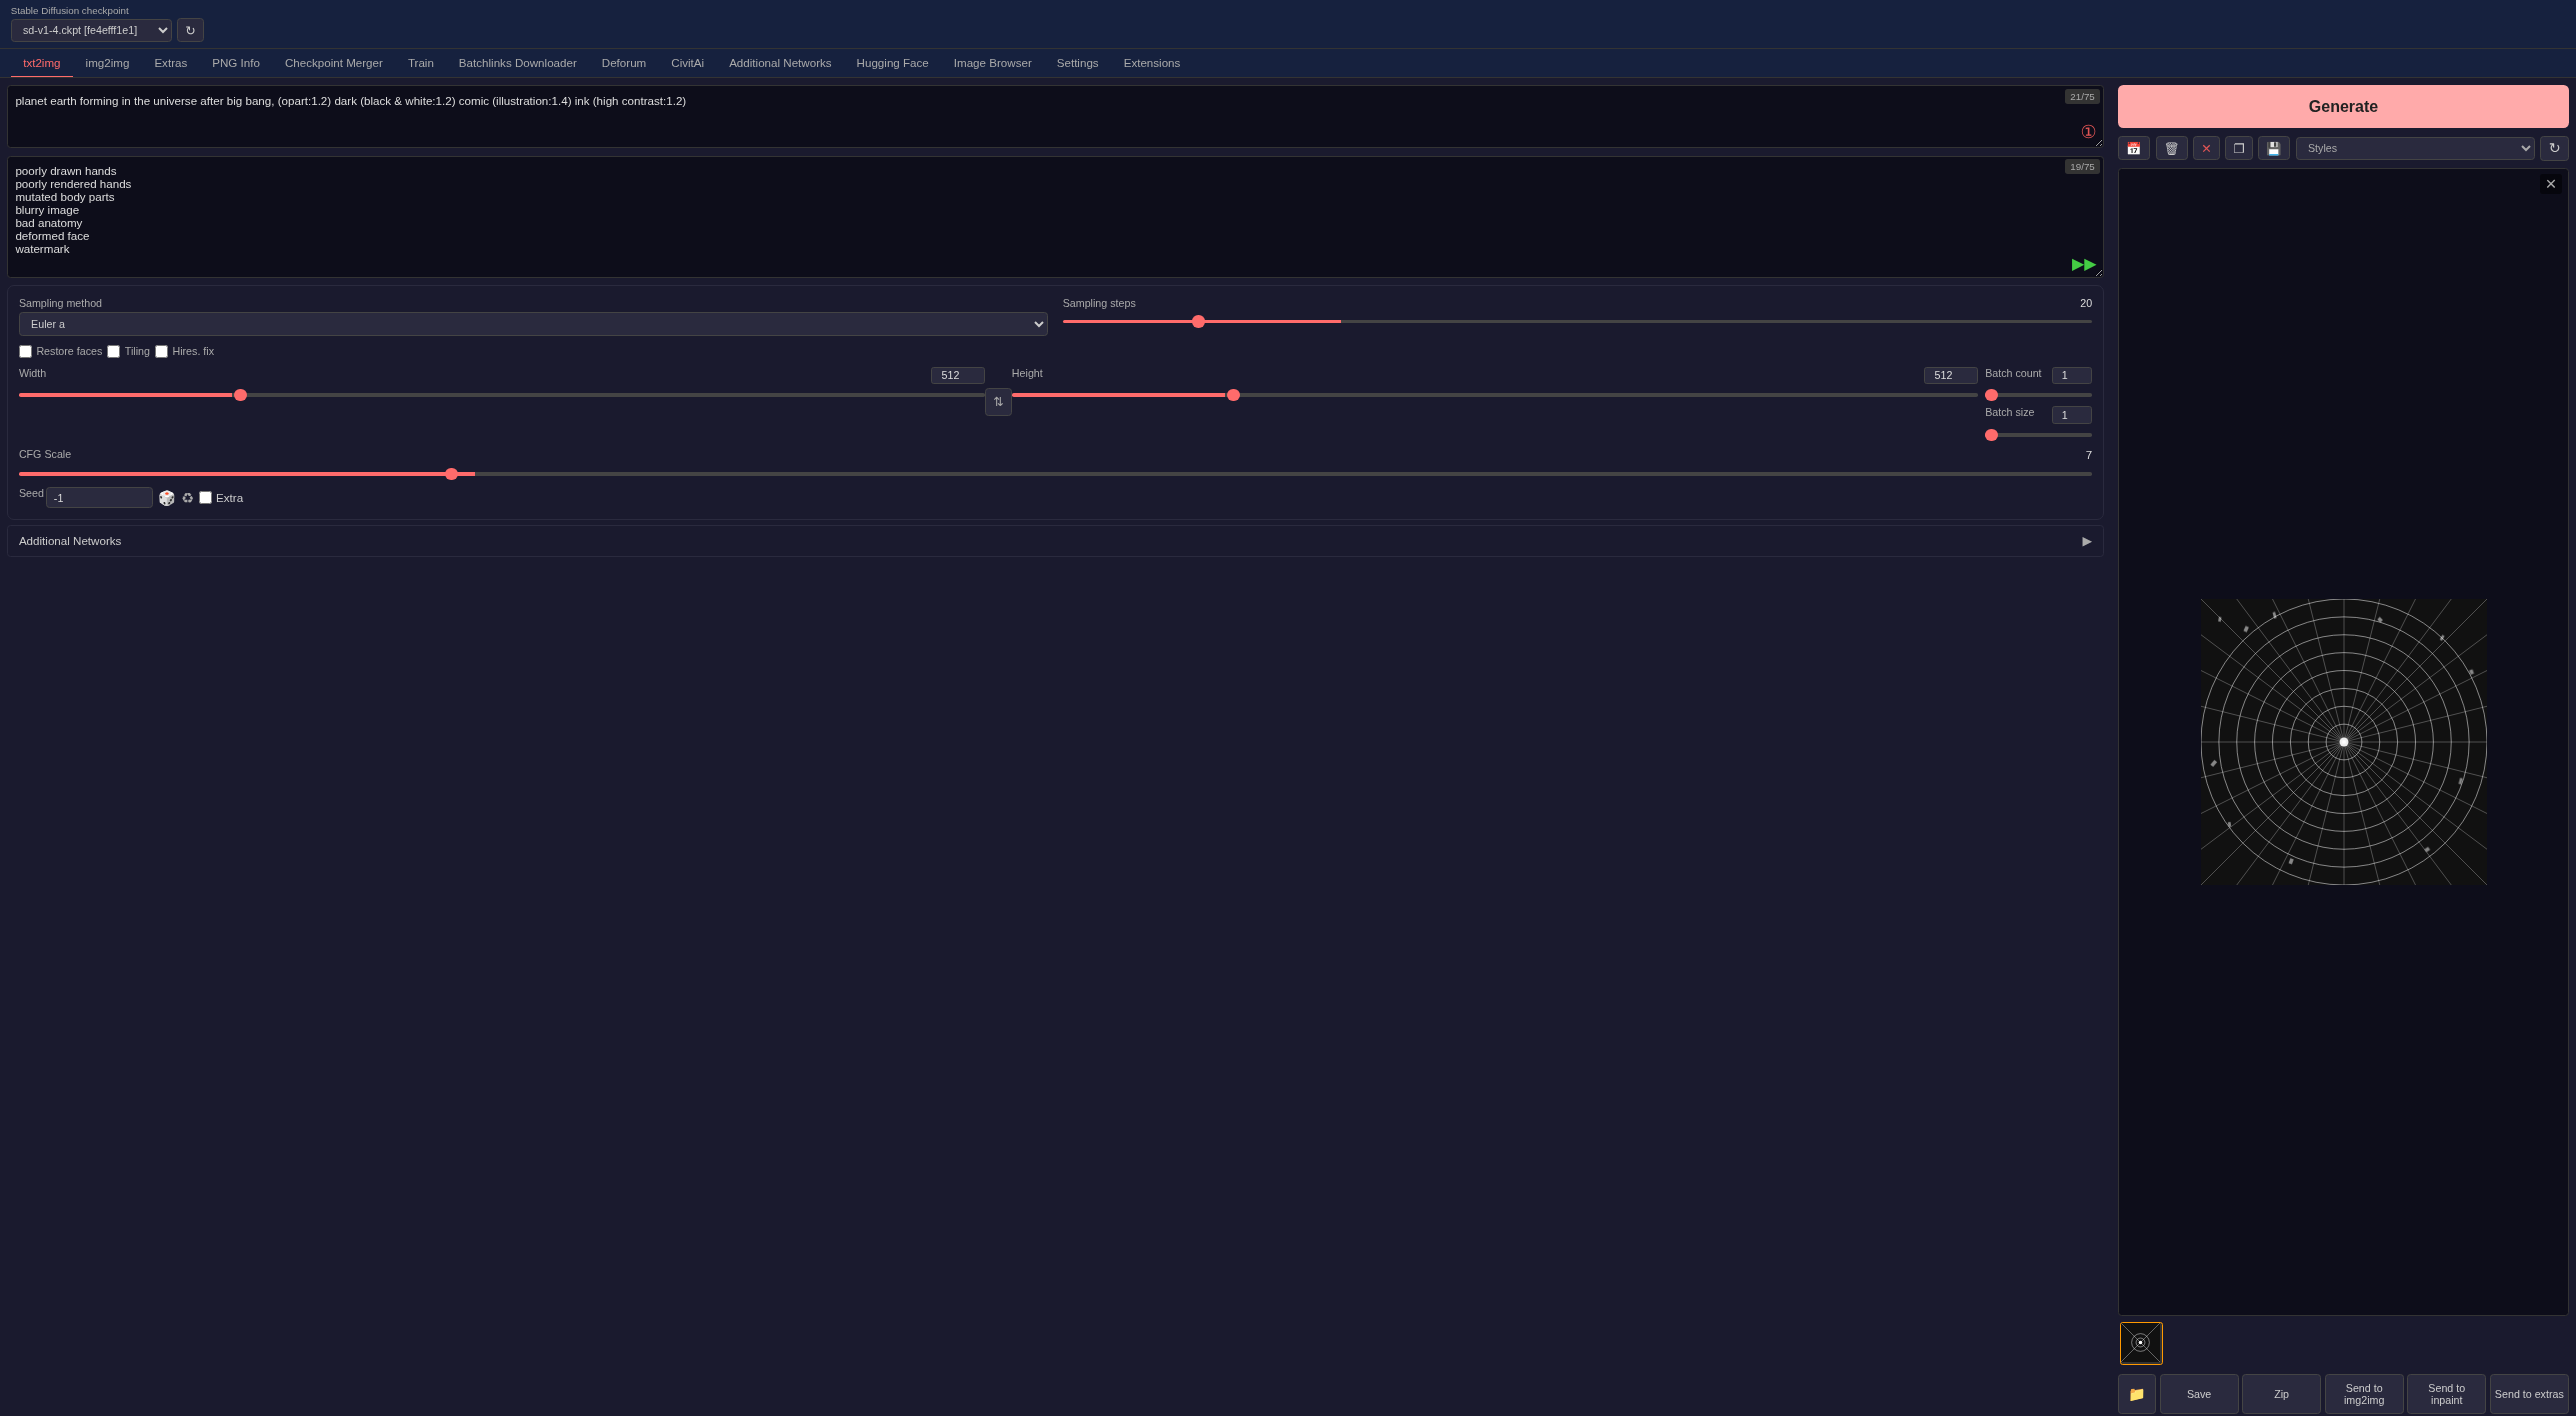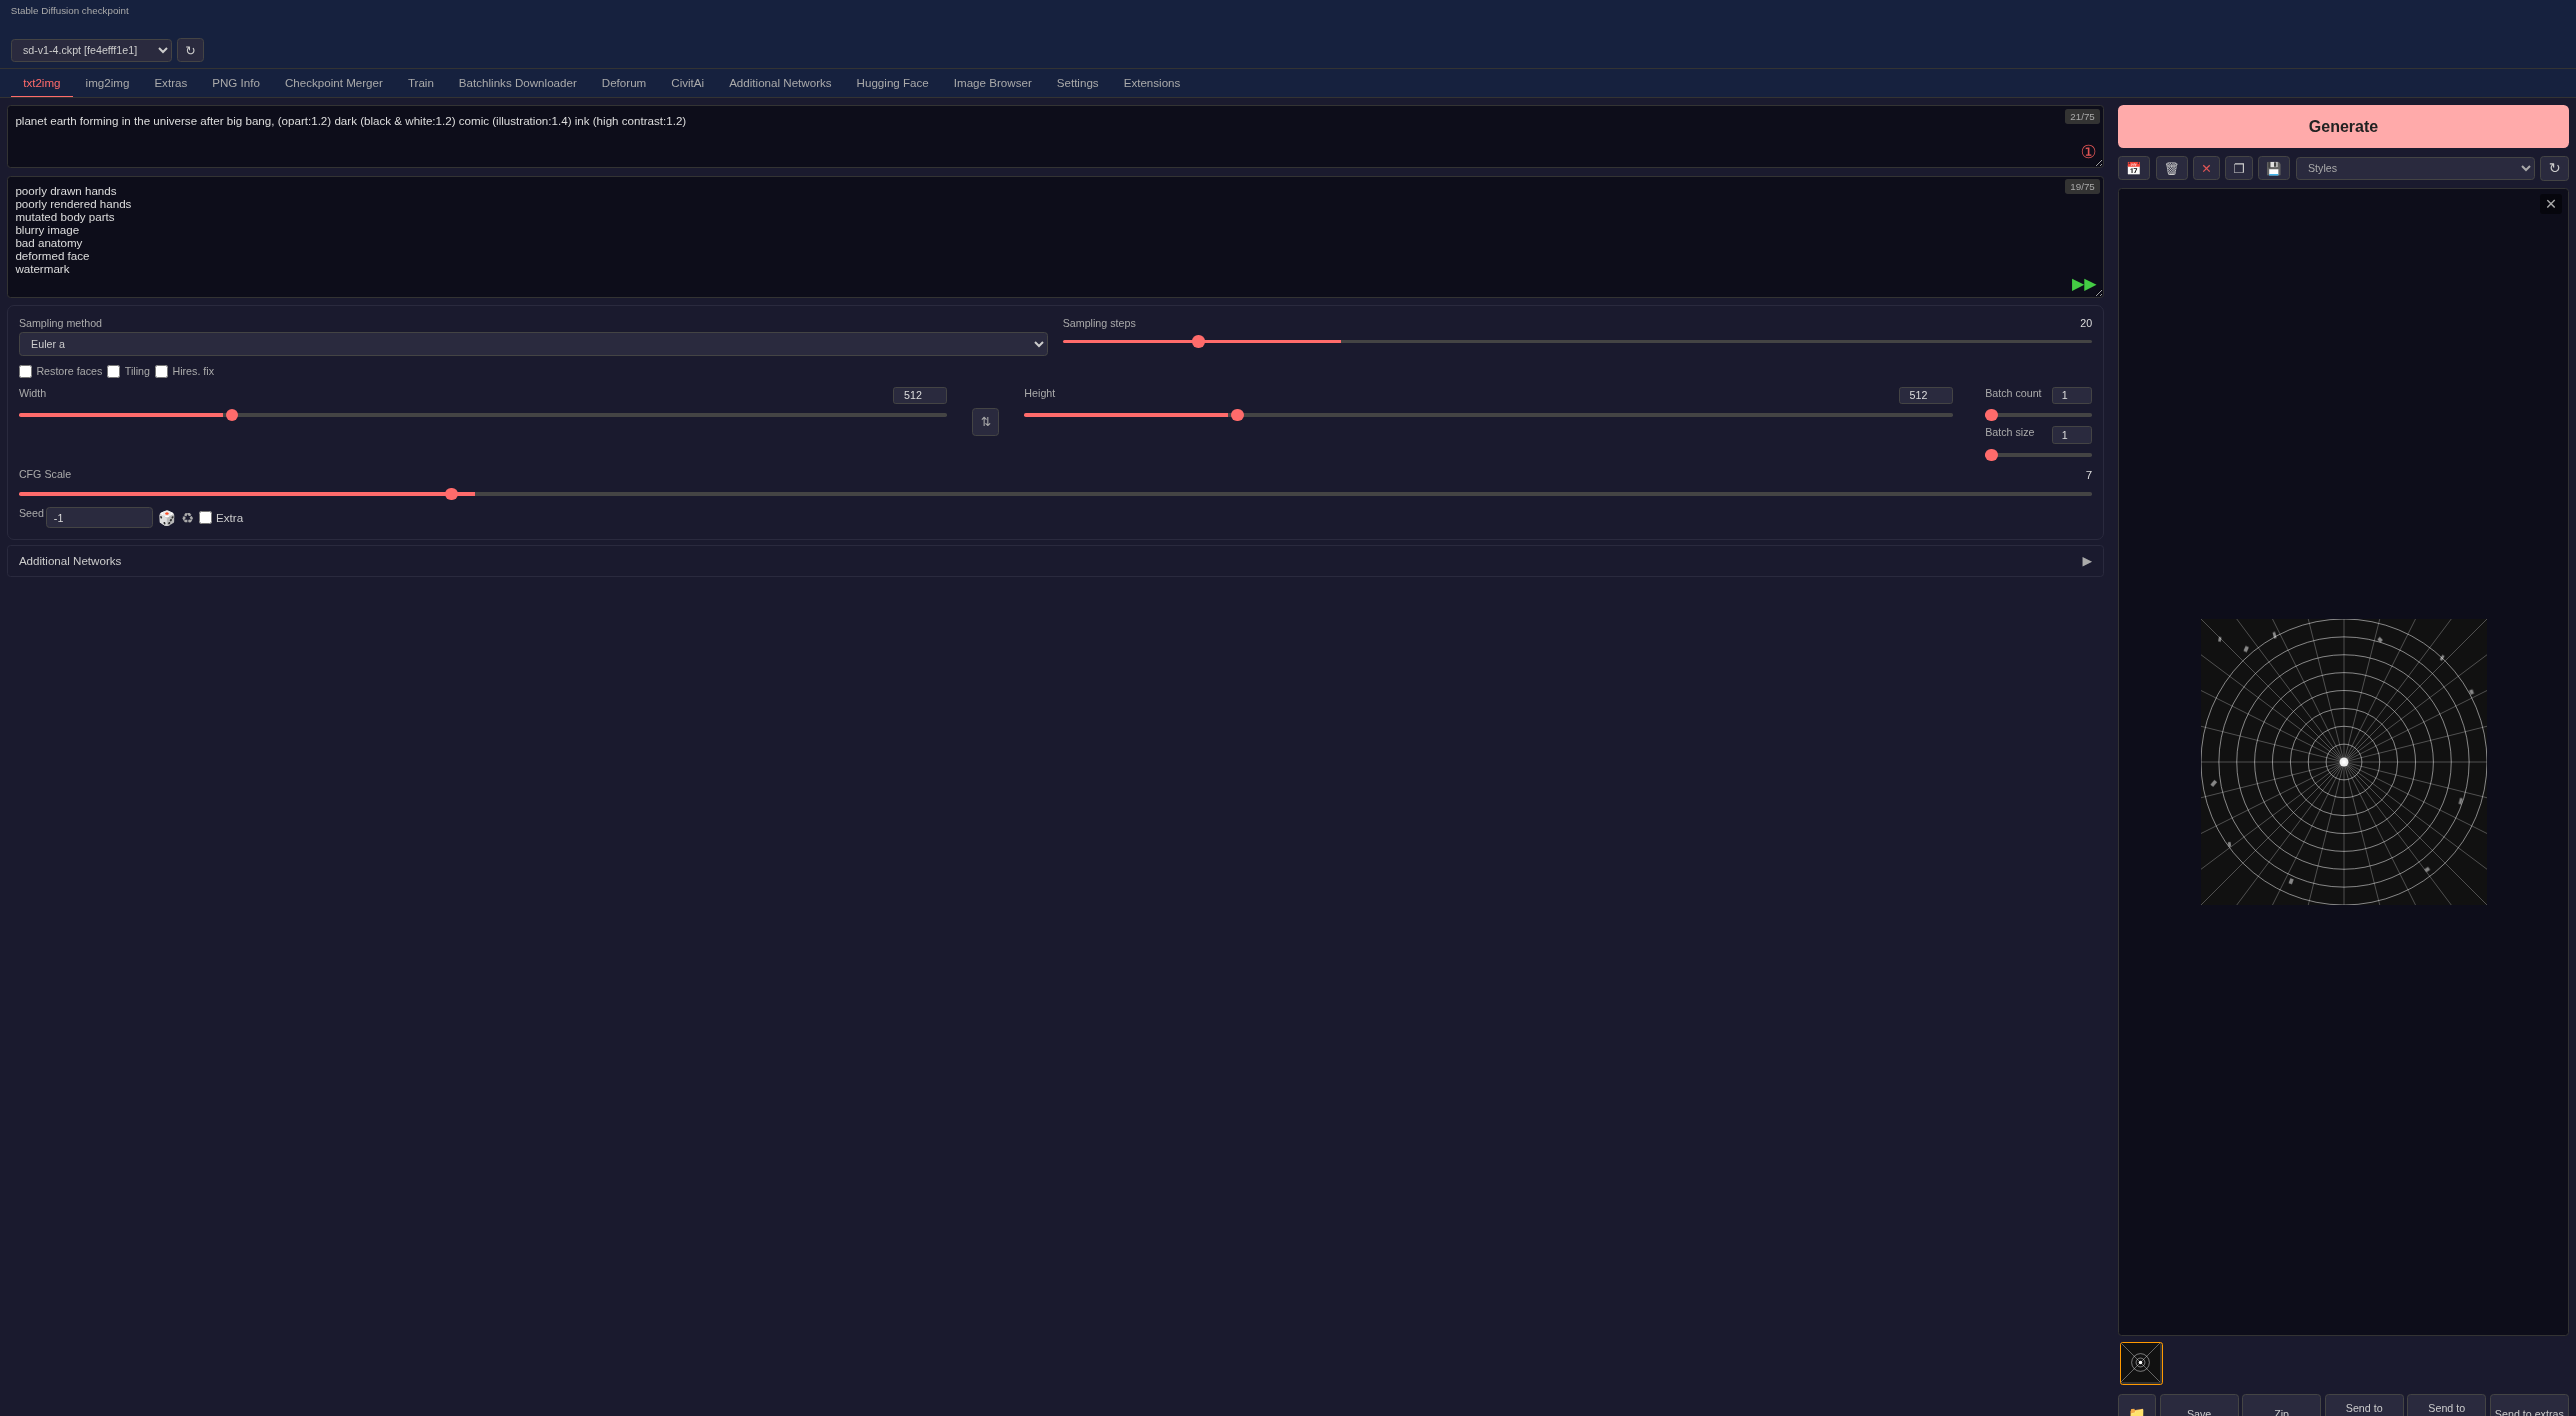--- a/index.html
+++ b/index.html
@@ -192,21 +192,21 @@
       cursor: pointer;
       font-size: 10.7px;
       color: #aaa;
     }
     .checkbox-item input[type=checkbox] {
       cursor: pointer;
     }
     
     .dimension-row {
       display: flex;
-      gap: 25px;
+      gap: 0;
       align-items: flex-start;
       margin-bottom: 9px;
     }
     .dim-group {
       flex: 1;
     }
     .dim-label-row {
       display: flex;
       justify-content: space-between;
       margin-bottom: 1.8px;
@@ -389,21 +389,21 @@
       cursor: pointer;
       font-size: 14.3px;
     }
   </style>
 </head>
 <body>
 
 <div class="top-bar">
   <div style="display:flex; flex-direction:column; gap:1.8px;">
     <span class="checkpoint-label">Stable Diffusion checkpoint</span>
-    <div style="display:flex; align-items:center; gap:5.4px;margin-top:20px;">
+    <div style="display:flex; align-items:center; gap:5.4px;">
       <select class="checkpoint-select">
         <option>sd-v1-4.ckpt [fe4efff1e1]</option>
       </select>
       <button class="refresh-btn">↻</button>
     </div>
   </div>
 </div>
 
 <div class="nav-tabs">
   <div class="nav-tab active">txt2img</div>

